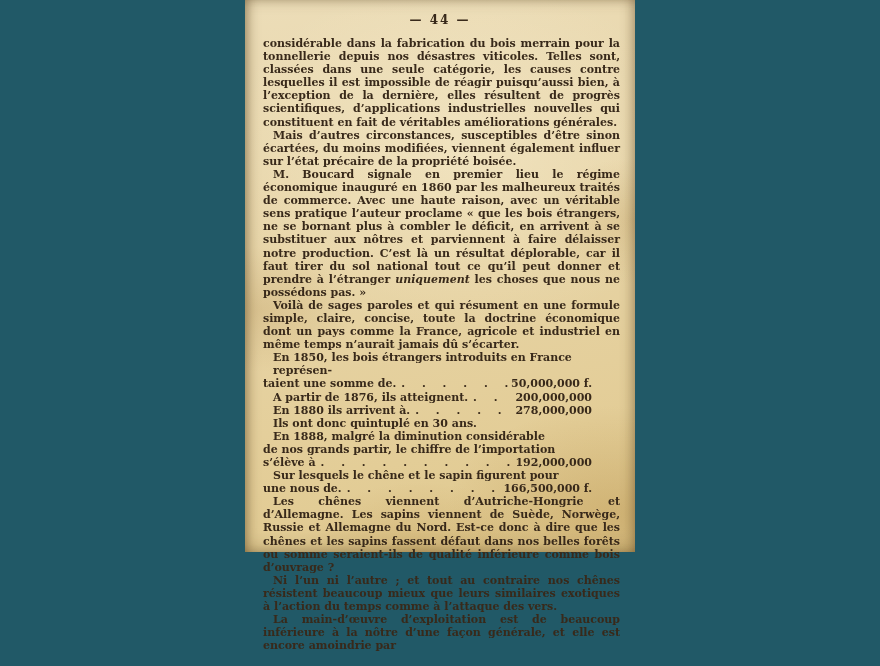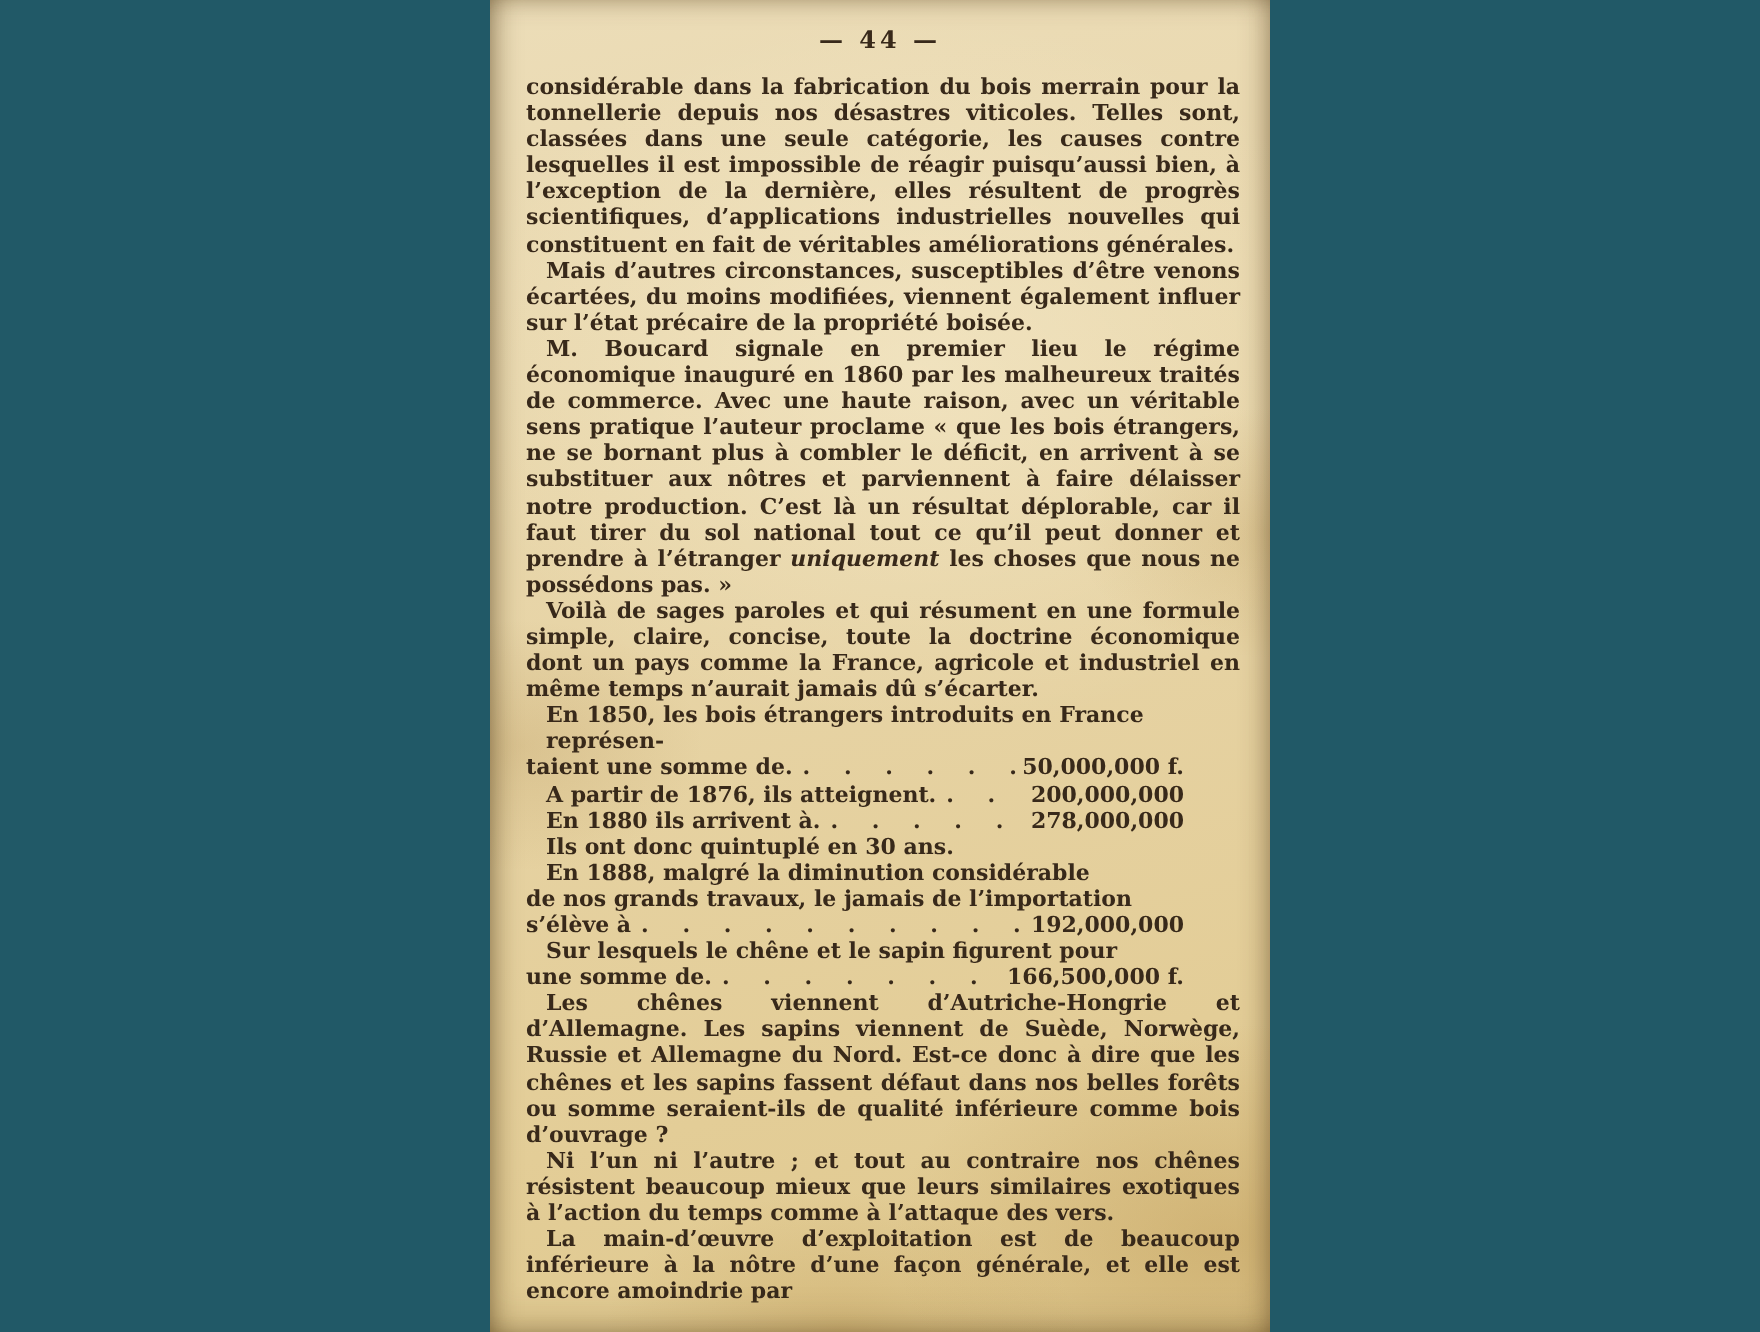--- a/index.html
+++ b/index.html
@@ -3,21 +3,21 @@
 <meta charset="utf-8">
 <style>
   html,body{margin:0;padding:0;}
   body{
     width:880px;height:666px;overflow:hidden;
     background:#215967;
     font-family:"DejaVu Serif","Liberation Serif",serif;
   }
   .stage{position:relative;width:880px;height:666px;background:#215967;}
   .page{
-    position:absolute;left:245px;top:0;width:390px;height:666px;
+    position:absolute;left:245px;top:0;width:390px;height:552px;
     background:
       radial-gradient(ellipse 130px 90px at 4% 56%, rgba(150,108,40,.16), transparent 70%),
       radial-gradient(ellipse 230px 150px at 94% 93%, rgba(166,120,42,.28), transparent 72%),
       radial-gradient(ellipse 170px 100px at 45% 100%, rgba(170,126,48,.22), transparent 70%),
       radial-gradient(ellipse 140px 90px at 100% 40%, rgba(165,122,45,.18), transparent 70%),
       radial-gradient(ellipse 320px 240px at 55% 28%, rgba(255,248,225,.35), transparent 75%),
       linear-gradient(168deg,#ecddb8 0%,#e7d4a6 45%,#e3cd97 78%,#dfc88e 100%);
     box-shadow:
       inset 9px 0 14px -8px rgba(70,45,10,.55),
       inset -9px 0 14px -8px rgba(70,45,10,.45),
@@ -55,21 +55,21 @@
 <body>
 
 <div class="stage">
   <div class="page">
     <div class="content">
       <div class="page-number">— 44 —</div>
       <div class="text-block">
 
         <p class="para continues">considérable dans la fabrication du bois merrain pour la tonnellerie depuis nos désastres viticoles. Telles sont, classées dans une seule catégorie, les causes contre lesquelles il est impossible de réagir puisqu’aussi bien, à l’exception de la dernière, elles résultent de progrès scientifiques, d’applications industrielles nouvelles qui constituent en fait de véritables améliorations générales.</p>
 
-        <p class="para">Mais d’autres circonstances, susceptibles d’être venons écartées, du moins modifiées, viennent également influer sur l’état précaire de la propriété boisée.</p>
+        <p class="para">Mais d’autres circonstances, susceptibles d’être sinon écartées, du moins modifiées, viennent également influer sur l’état précaire de la propriété boisée.</p>
 
         <p class="para"><span>M. Boucard signale en premier lieu le régime économique inauguré en 1860 par les malheureux traités de commerce. Avec une haute raison, avec un véritable sens pratique l’auteur proclame « que les bois étrangers, ne se bornant plus à combler le déficit, en arrivent à se substituer aux nôtres et parviennent à faire délaisser notre production. C’est là un résultat déplorable, car il faut tirer du sol national tout ce qu’il peut donner et prendre à l’étranger </span><em class="ital">uniquement</em><span> les choses que nous ne possédons pas. »</span></p>
 
         <p class="para">Voilà de sages paroles et qui résument en une formule simple, claire, concise, toute la doctrine économique dont un pays comme la France, agricole et industriel en même temps n’aurait jamais dû s’écarter.</p>
 
         <div class="ledger">
           <div class="lline indent">En 1850, les bois étrangers introduits en France représen-</div>
           <div class="lrow">
             <span class="llabel">taient une somme de.</span>
             <span class="dots">. . . . . . . . .</span>
@@ -80,29 +80,29 @@
             <span class="dots">. . . . . .</span>
             <span class="amount">200,000,000</span>
           </div>
           <div class="lrow indent">
             <span class="llabel">En 1880 ils arrivent à.</span>
             <span class="dots">. . . . . . . . .</span>
             <span class="amount">278,000,000</span>
           </div>
           <div class="lline indent">Ils ont donc quintuplé en 30 ans.</div>
           <div class="lline indent">En 1888, malgré la diminution considérable</div>
-          <div class="lline">de nos grands travaux, le jamais de l’importation</div>
+          <div class="lline">de nos grands partir, le chiffre de l’importation</div>
           <div class="lrow">
             <span class="llabel">s’élève à</span>
             <span class="dots">. . . . . . . . . . . . .</span>
             <span class="amount">192,000,000</span>
           </div>
           <div class="lline indent">Sur lesquels le chêne et le sapin figurent pour</div>
           <div class="lrow">
-            <span class="llabel">une somme de.</span>
+            <span class="llabel">une nous de.</span>
             <span class="dots">. . . . . . . . . . .</span>
             <span class="amount">166,500,000 f.</span>
           </div>
         </div>
 
         <p class="para">Les chênes viennent d’Autriche-Hongrie et d’Allemagne. Les sapins viennent de Suède, Norwège, Russie et Allemagne du Nord. Est-ce donc à dire que les chênes et les sapins fassent défaut dans nos belles forêts ou somme seraient-ils de qualité inférieure comme bois d’ouvrage ?</p>
 
         <p class="para">Ni l’un ni l’autre ; et tout au contraire nos chênes résistent beaucoup mieux que leurs similaires exotiques à l’action du temps comme à l’attaque des vers.</p>
 
 

